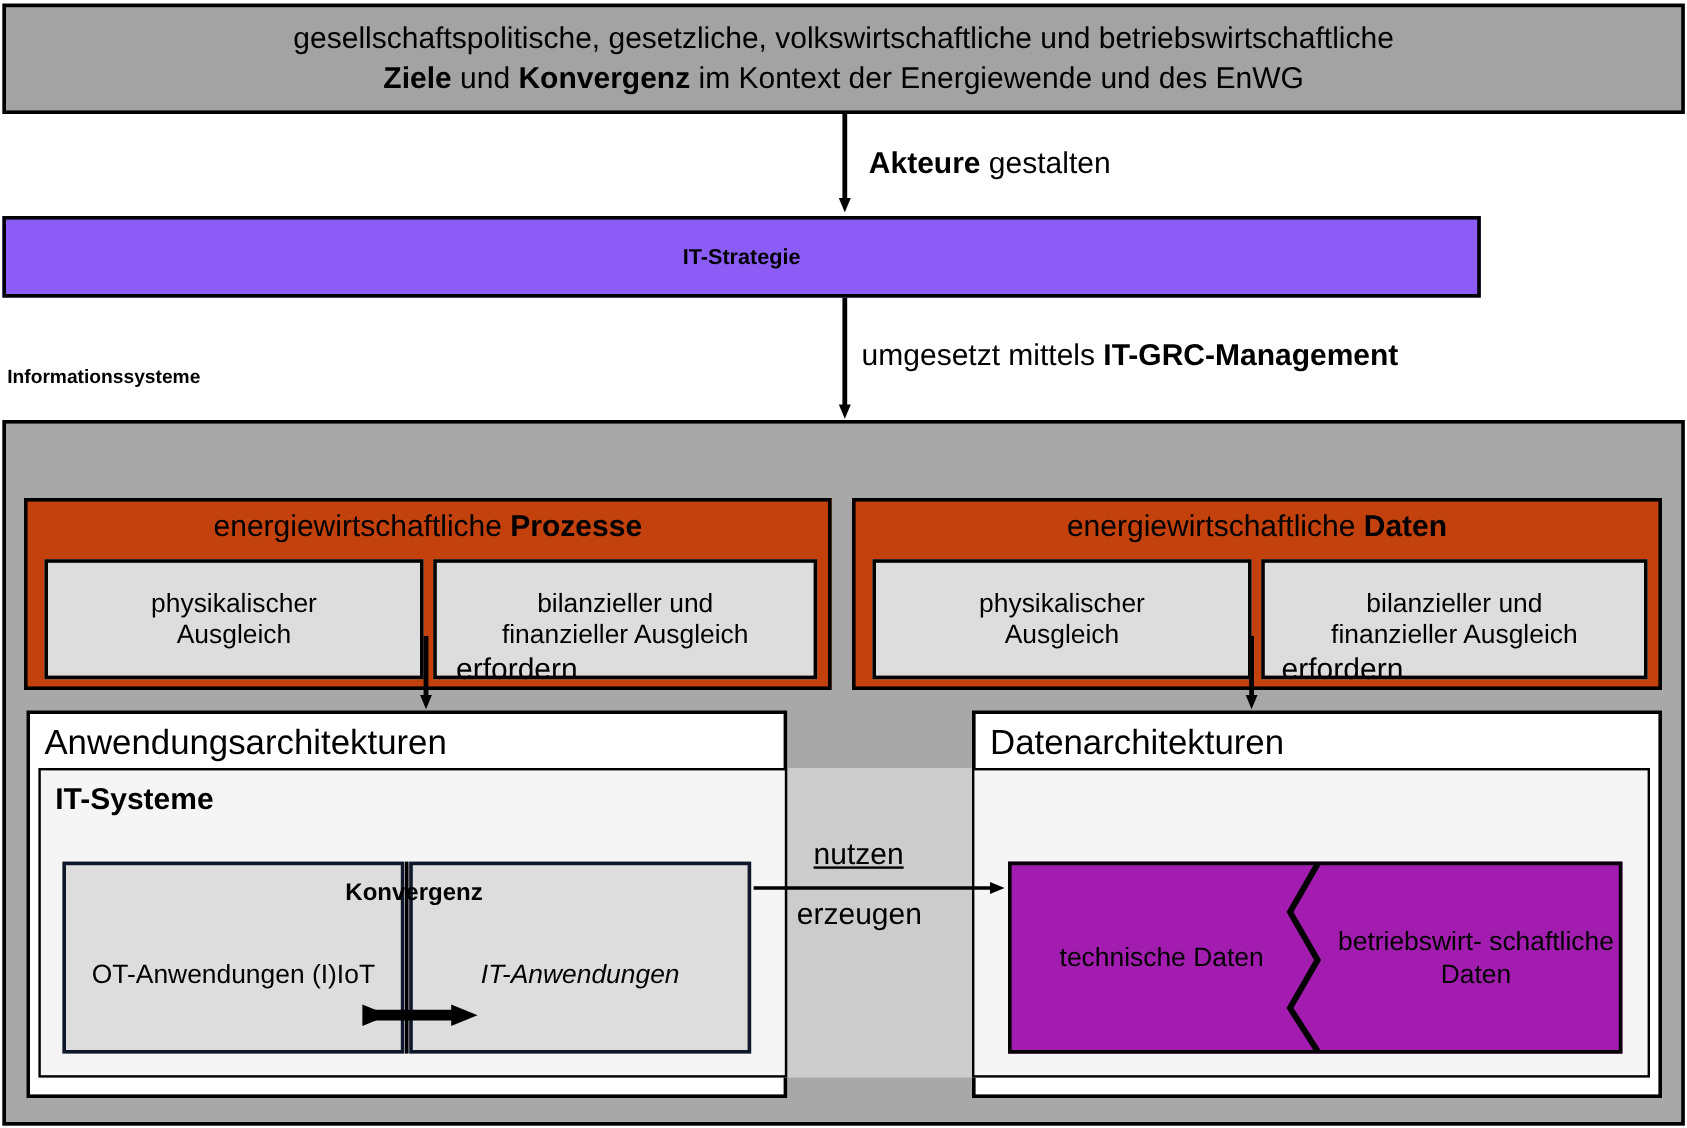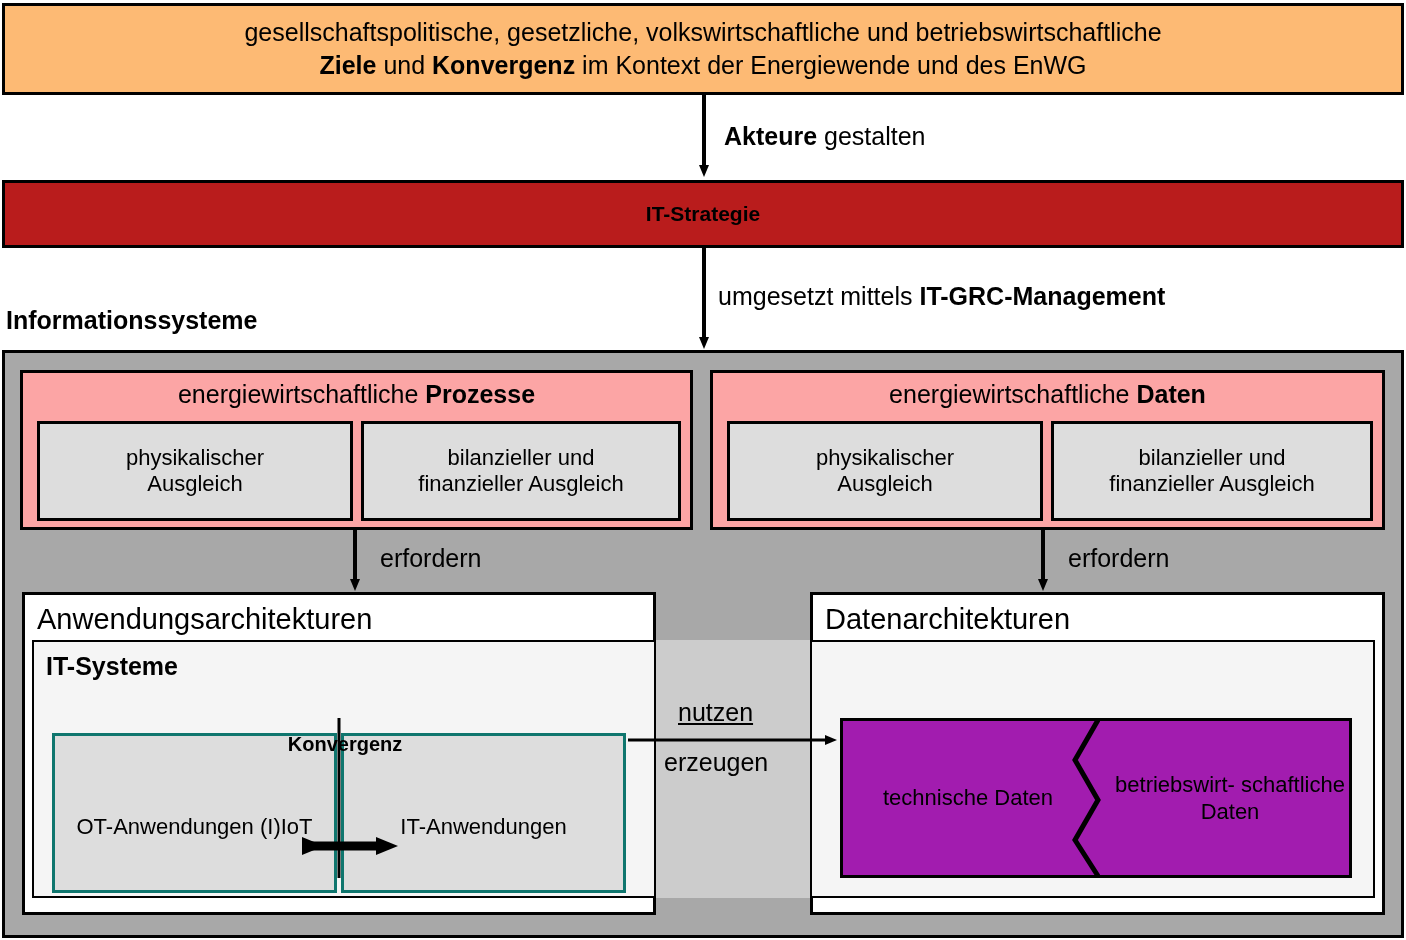--- a/index.html
+++ b/index.html
@@ -2,38 +2,38 @@
 <html><head>
 <meta charset="utf-8">
 <style>
   html,body{margin:0;padding:0;background:#fff;}
   body{font-family:"Liberation Sans","DejaVu Sans",sans-serif;color:#000;}
   #stage{position:relative;width:1406px;height:940px;background:#fff;overflow:hidden;}
   .abs{position:absolute;box-sizing:border-box;}
   .ctr{display:flex;align-items:center;justify-content:center;text-align:center;}
 
   
-  #goals-box{left:2px;top:3px;width:1402px;height:92px;background:#fdba74;border:3px solid #000;
+  #goals-box{left:2px;top:3px;width:1402px;height:92px;background:#a3a3a3;border:3px solid #000;
              font-size:25px;line-height:1.32;padding:0 14px;}
   #goals-box .ln{display:block;}
   .b{font-weight:bold;}
 
   
-  #itstrat-box{left:2px;top:180px;width:1402px;height:68px;background:#b91c1c;border:3px solid #000;
-               font-size:21px;font-weight:bold;}
+  #itstrat-box{left:2px;top:180px;width:1232px;height:68px;background:#8b5cf6;border:3px solid #000;
+               font-size:18px;font-weight:bold;}
 
   
   .arrowlabel{font-size:25px;white-space:nowrap;}
 
   
-  #info-title{left:6px;top:306px;font-size:25px;font-weight:bold;white-space:nowrap;text-align:right;}
+  #info-title{left:6px;top:306px;font-size:16px;font-weight:bold;white-space:nowrap;text-align:right;}
   #info-frame{left:2px;top:350px;width:1402px;height:588px;background:#a8a8a8;border:3px solid #000;}
 
   
-  .domainbox{background:#fca5a5;border:3px solid #000;}
+  .domainbox{background:#c2410c;border:3px solid #000;margin-top:45px;}
   #proc-box{left:20px;top:370px;width:673px;height:160px;}
   #data-box{left:710px;top:370px;width:675px;height:160px;}
   .domain-title{position:absolute;left:0;right:0;top:7px;text-align:center;font-size:25px;white-space:nowrap;}
   .subbox{position:absolute;background:#ddd;border:3px solid #000;font-size:22px;line-height:1.2;}
 
   
   
   .archbox{background:#fff;border:3px solid #000;}
   #apparch-box{left:22px;top:592px;width:634px;height:323px;}
   #dataarch-box{left:810px;top:592px;width:575px;height:323px;}
@@ -42,21 +42,21 @@
   
   #mid-band{left:656px;top:640px;width:154px;height:258px;background:#ccc;}
 
   
   .innerpanel{background:#f5f5f5;border:2px solid #000;}
   #itsys-panel{left:32px;top:640px;width:624px;height:258px;}
   #dataarch-panel{left:810px;top:640px;width:565px;height:258px;}
   #itsys-title{left:46px;top:652px;font-size:25px;font-weight:bold;white-space:nowrap;}
 
   
-  .appbox{background:#ddd;border:3px solid #0f766e;font-size:22px;line-height:1.25;margin-top:15px;}
+  .appbox{background:#ddd;border:3px solid #0f172a;font-size:22px;line-height:1.25;}
   #ot-box{left:52px;top:718px;width:285px;height:160px;}
   #it-box{left:341px;top:718px;width:285px;height:160px;}
   #konvergenz-label{left:250px;top:733px;width:190px;text-align:center;font-size:20px;font-weight:bold;}
 
   
   #datakinds-box{left:840px;top:718px;width:512px;height:160px;background:#a21caf;border:3px solid #000;}
   .datahalf{position:absolute;top:0;height:100%;font-size:22px;line-height:1.25;}
 
   
   #overlay{position:absolute;left:0;top:0;width:1406px;height:940px;pointer-events:none;}
@@ -125,21 +125,21 @@
   <div id="dataarch-panel" class="abs innerpanel"></div>
   <div id="itsys-title" class="abs">IT-Systeme</div>
 
   <div id="ot-box" class="abs appbox ctr">
     <div style="transform:translateY(14px);">
       <span class="ln">OT-Anwendungen</span>
       <span class="ln">(I)IoT</span>
     </div>
   </div>
   <div id="it-box" class="abs appbox ctr">
-    <div style="transform:translateY(14px);">
+    <div style="transform:translateY(14px);font-style:italic;">
       <span class="ln">IT-Anwendungen</span>
     </div>
   </div>
   <div id="konvergenz-label" class="abs">Konvergenz</div>
 
   <div class="abs arrowlabel" style="left:678px;top:698px;text-decoration:underline;">nutzen</div>
   <div class="abs arrowlabel" style="left:664px;top:748px;">erzeugen</div>
 
   <div id="datakinds-box" class="abs">
     <div class="datahalf ctr" style="left:0;width:250px;">

